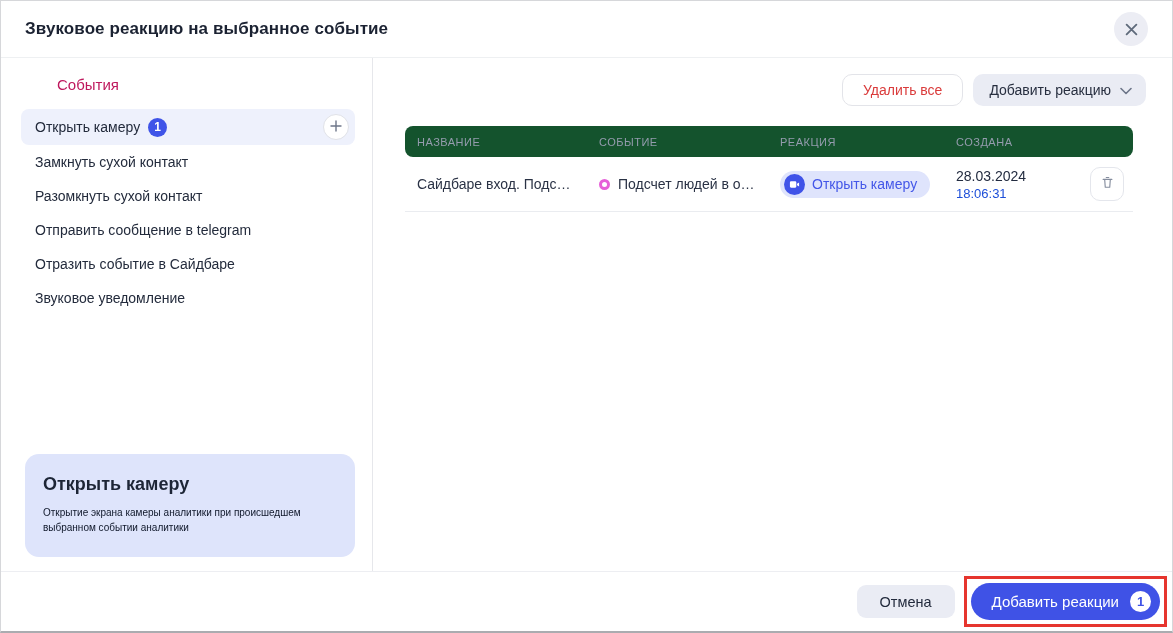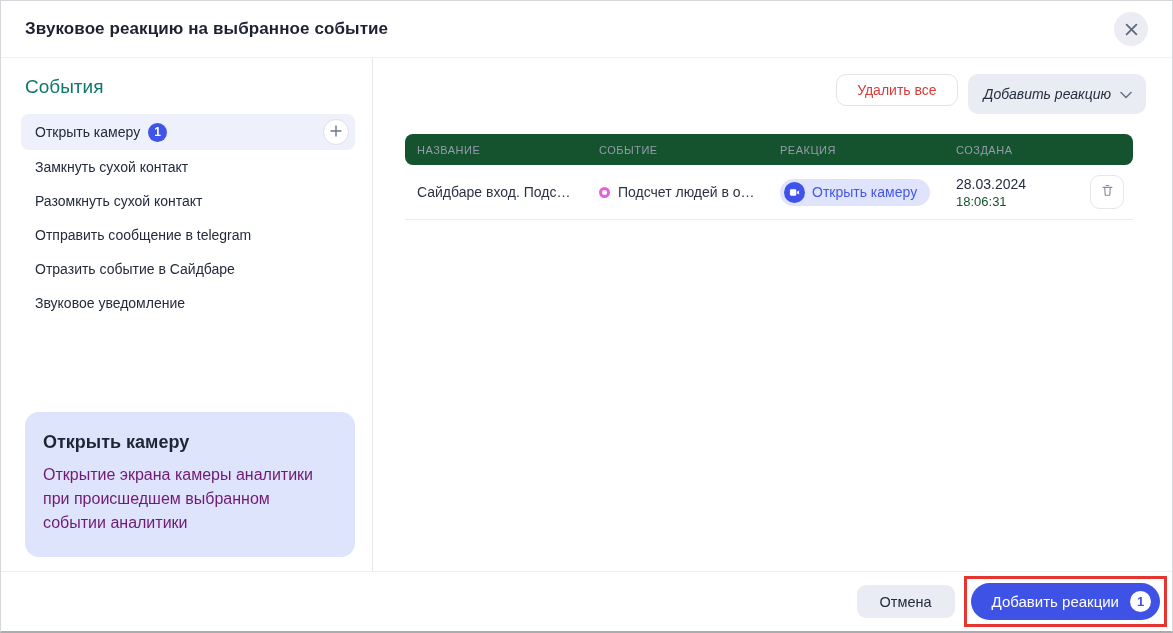--- a/index.html
+++ b/index.html
@@ -28,21 +28,21 @@
   .close-btn svg { display: block; }
 
   
   .dlg-body { flex: 1 1 auto; display: flex; min-height: 0; }
 
   
   .sidebar {
     width: 372px; flex: 0 0 372px; border-right: 1px solid #e6e7eb;
     display: flex; flex-direction: column; padding-top: 18px;
   }
-  .sidebar-title { font-size: 19px; color: #0f766e; padding-left: 24px; }
+  .sidebar-title { font-size: 15px; color: #be185d; padding-left: 24px; margin-left: 32px; }
   .event-list { list-style: none; margin: 16px 17px 0 20px; }
   .event-item {
     height: 34px; display: flex; align-items: center;
     padding: 0 6px 0 14px; font-size: 14px; color: #232b3c;
     border-radius: 8px; cursor: pointer; position: relative;
   }
   .event-item.selected { background: #eef1fc; height: 36px; }
   .count-badge {
     margin-left: 8px; min-width: 19px; height: 19px; border-radius: 50%;
     background: #3f54e8; color: #fff; font-size: 12px; font-weight: 700;
@@ -52,34 +52,34 @@
     margin-left: auto; width: 26px; height: 26px; border-radius: 50%;
     background: #fff; border: 1px solid #e0e2e8; color: #6d7689;
     display: flex; align-items: center; justify-content: center; cursor: pointer;
   }
 
   .info-card {
     margin: auto 17px 14px 24px; background: #dee4fb;
     border-radius: 14px; padding: 20px 20px 22px 18px;
   }
   .info-card-title { font-size: 18px; font-weight: 700; color: #1d2536; margin-bottom: 10px; }
-  .info-card-desc { font-size: 16px; line-height: 1.5; color: #701a75; max-width: 290px; }
+  .info-card-desc { font-size: 10px; line-height: 1.5; color: #0f172a; max-width: 290px; }
 
   
   .main { flex: 1 1 auto; padding: 16px 26px 0 32px; min-width: 0; }
   .toolbar { display: flex; justify-content: flex-end; gap: 10px; }
   .btn { border: none; cursor: pointer; font-family: inherit; }
   .btn-delete-all {
     height: 32px; padding: 0 20px; border-radius: 10px;
     background: #fff; border: 1px solid #e3e4e9; color: #da3b3b; font-size: 14px;
   }
   .btn-add-reaction {
-    height: 40px; padding: 0 14px 0 16px; border-radius: 10px;
+    height: 32px; padding: 0 14px 0 16px; border-radius: 10px;
     background: #eaecf4; color: #272e3f; font-size: 14px;
-    display: inline-flex; align-items: center; gap: 9px; font-style: italic;
+    display: inline-flex; align-items: center; gap: 9px;
   }
 
   
   .table { margin-top: 20px; margin-right: 13px; }
   .thead {
     display: grid; grid-template-columns: 182px 181px 176px 134px 1fr;
     align-items: center; height: 31px; padding-left: 12px;
     background: #14532d; border-radius: 8px;
     font-size: 11px; font-weight: 500; letter-spacing: .5px; color: #959cae;
   }
@@ -97,21 +97,21 @@
   .reaction-pill {
     display: inline-flex; align-items: center; gap: 7px;
     background: #dfe4fc; color: #4457e8; border-radius: 16px;
     padding: 3px 13px 3px 4px; font-size: 14px;
   }
   .cam-circle {
     width: 21px; height: 21px; border-radius: 50%; background: #4053e8;
     display: inline-flex; align-items: center; justify-content: center;
   }
   .created-date { font-size: 14px; color: #232c40; }
-  .created-time { font-size: 13px; color: #14532d; margin-top: 2px; }
+  .created-time { font-size: 13px; color: #1d4ed8; margin-top: 2px; }
   .cell-actions { display: flex; }
   .trash-btn {
     width: 34px; height: 34px; border-radius: 10px;
     background: #fff; border: 1px solid #e4e6ec; color: #858d9e;
     display: flex; align-items: center; justify-content: center; cursor: pointer;
   }
 
   
   .dlg-footer {
     flex: 0 0 60px; border-top: 1px solid #edeef2;

